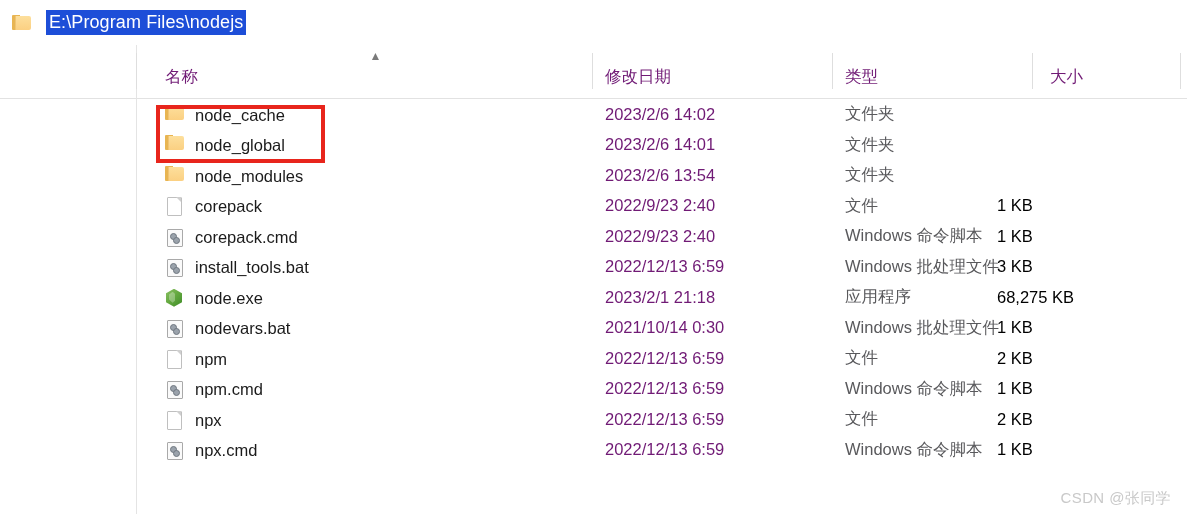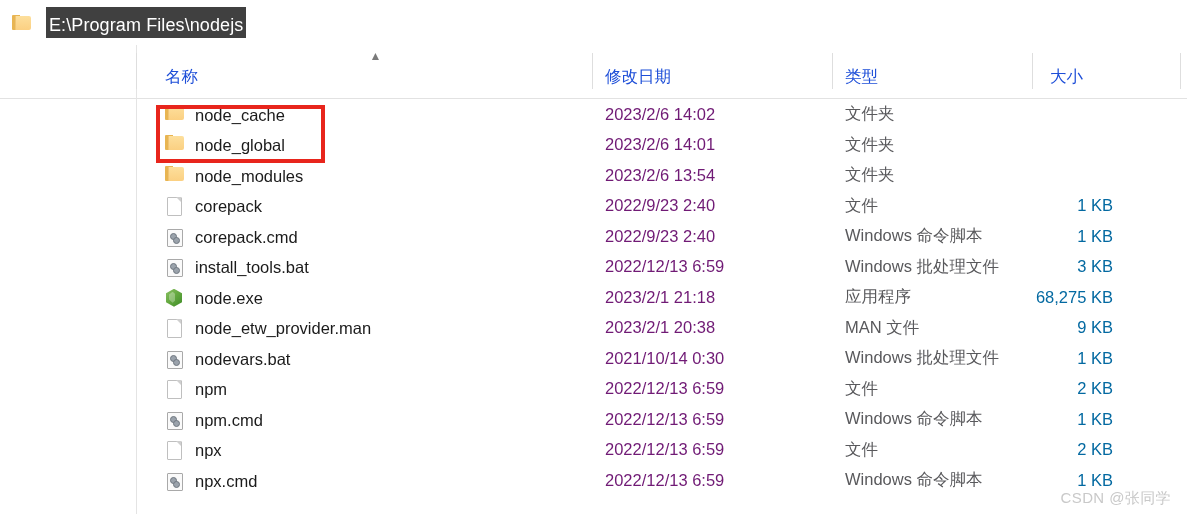--- a/index.html
+++ b/index.html
@@ -29,25 +29,25 @@
   }
   .addr-folder-icon {
     margin-left: 12px;
     width: 20px;
     height: 17px;
     position: relative;
     flex: none;
   }
   .addr-path {
     margin-left: 14px;
-    background: #404040;
+    background: #1d4ed8;
     color: #ffffff;
     font-size: 18px;
     line-height: 22px;
-    padding: 7px 3px 2px 3px;
+    padding: 1px 3px 2px 3px;
     white-space: nowrap;
     letter-spacing: 0.1px;
   }
 
   
   .folder {
     position: relative;
     width: 20px;
     height: 17px;
     display: inline-block;
@@ -86,21 +86,21 @@
   .col-div {
     position: absolute;
     top: 53px;
     width: 1px;
     height: 36px;
     background: #dedede;
   }
   .col-label {
     position: absolute;
     font-size: 16.5px;
-    color: #1d4ed8;
+    color: #701a75;
     top: 66px;
     white-space: nowrap;
   }
   .sort-arrow {
     position: absolute;
     left: 369px;
     top: 52px;
     width: 13px;
     height: 9px;
     color: #7a7a7a;
@@ -138,24 +138,23 @@
     white-space: nowrap;
   }
   .cell-type {
     position: absolute;
     left: 708px;
     color: #59595c;
     white-space: nowrap;
   }
   .cell-size {
     position: absolute;
-    left: 833px;
+    left: 860px;
     width: 143px;
-    text-align: right;
-    color: #0369a1;
+    color: #000000;
     white-space: nowrap;
   }
 
   
   .ic { width: 18px; height: 21px; position: relative; flex: none; }
 
   
   .ic-doc .page {
     position: absolute;
     left: 2px; top: 2px;
@@ -338,32 +337,20 @@
           <span class="hl"></span>
         </span>
         <span class="nm">node.exe</span>
       </div>
       <div class="cell-date">2023/2/1 21:18</div>
       <div class="cell-type">应用程序</div>
       <div class="cell-size">68,275 KB</div>
     </div>
     <div class="row">
       <div class="cell-name">
-        <span class="ic ic-doc">
-          <span class="page"></span>
-          <span class="fold"></span>
-        </span>
-        <span class="nm">node_etw_provider.man</span>
-      </div>
-      <div class="cell-date">2023/2/1 20:38</div>
-      <div class="cell-type">MAN 文件</div>
-      <div class="cell-size">9 KB</div>
-    </div>
-    <div class="row">
-      <div class="cell-name">
         <span class="ic ic-script">
           <span class="page"></span>
           <span class="g1"></span>
           <span class="g2"></span>
         </span>
         <span class="nm">nodevars.bat</span>
       </div>
       <div class="cell-date">2021/10/14 0:30</div>
       <div class="cell-type">Windows 批处理文件</div>
       <div class="cell-size">1 KB</div>

